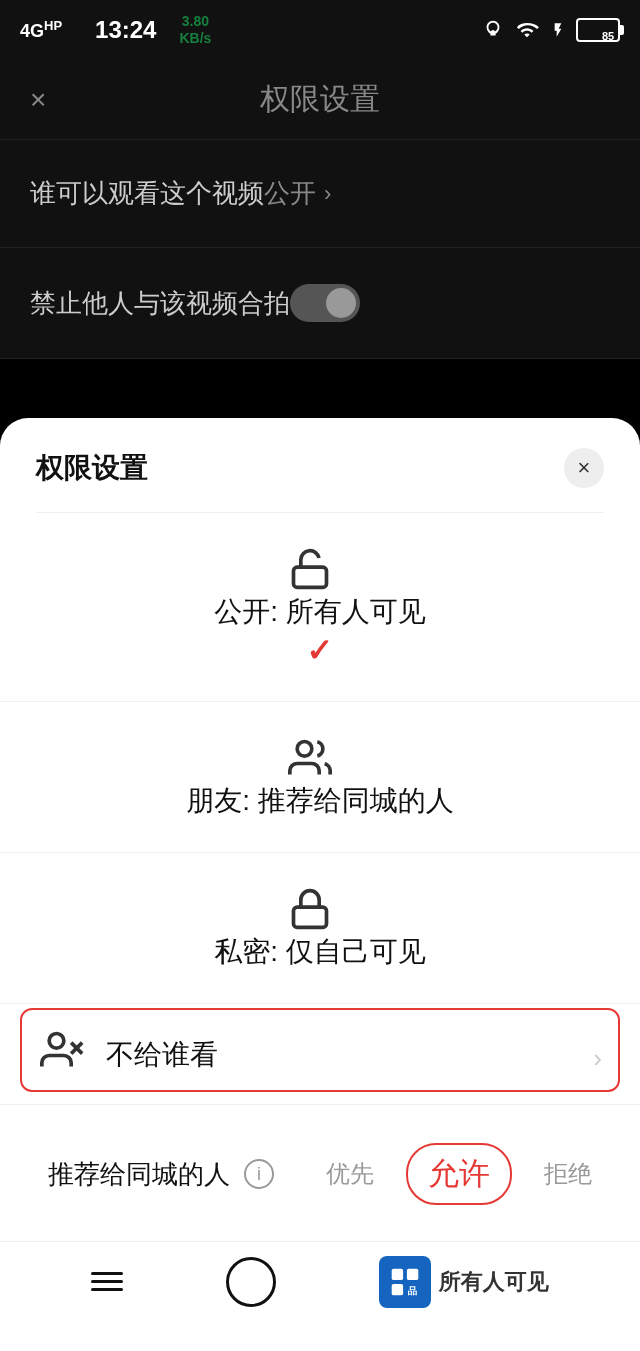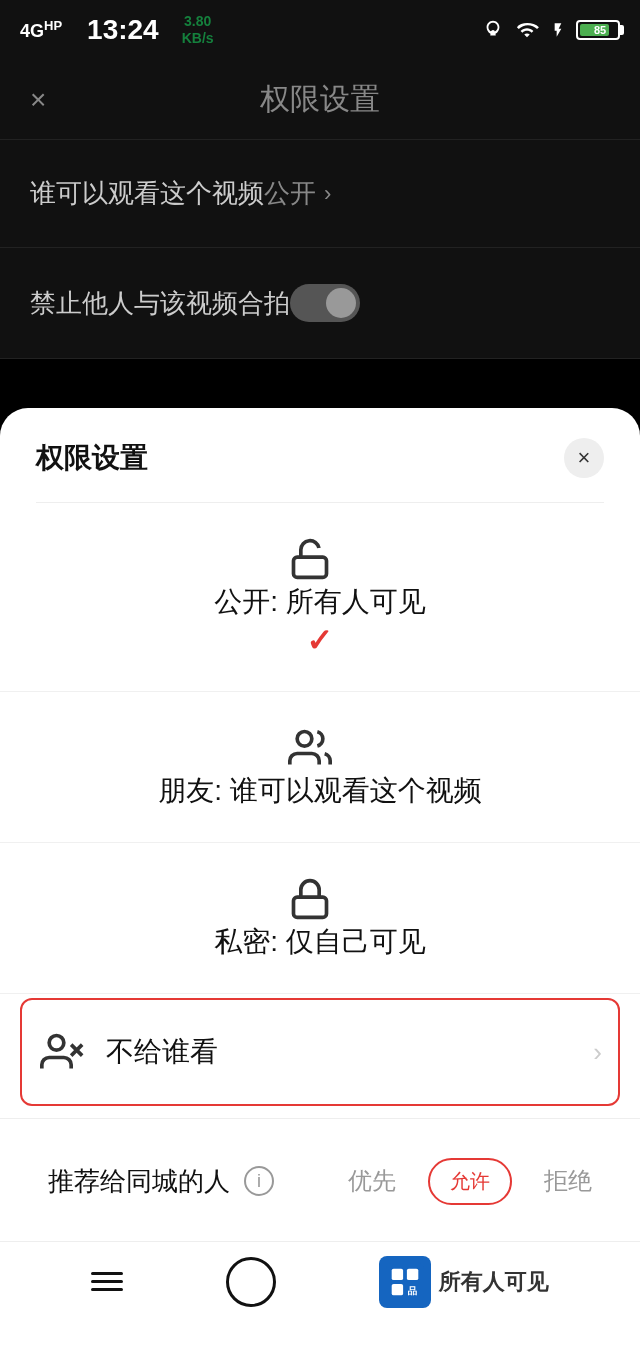--- a/index.html
+++ b/index.html
@@ -25,36 +25,36 @@
       color: #fff;
       font-size: 22px;
       font-weight: 600;
     }
     .status-left {
       display: flex;
       align-items: center;
       gap: 21px;
     }
     .signal-text { font-size: 18px; font-weight: 700; }
-    .time-text { font-size: 28px; font-weight: 700; margin-left: 4px; text-align: center; }
+    .time-text { font-size: 24px; font-weight: 700; margin-left: 12px; text-align: center; }
     .speed-text { font-size: 14px; color: #15803d; display: flex; flex-direction: column; align-items: center; line-height: 1.2; margin-left: 2px; }
     .status-right {
       display: flex;
       align-items: center;
       gap: 10px;
     }
     .battery-box {
       border: 2px solid #fff;
       border-radius: 4px;
       width: 44px;
       height: 20px;
       position: relative;
       display: flex;
-      align-items: flex-end;
-      padding: 2px;
+      align-items: flex-start;
+      padding: 10px;
     }
     .battery-box::after {
       content: '';
       position: absolute;
       right: -6px;
       top: 50%;
       transform: translateY(-50%);
       width: 4px;
       height: 10px;
       background: #fff;
@@ -256,21 +256,21 @@
       padding: 8px 16px;
       border-radius: 30px;
       cursor: pointer;
     }
     .rec-option-active {
       color: #e53935;
       border: 2px solid #e53935;
       background: #fff;
       padding: 8px 20px;
       border-radius: 30px;
-      font-size: 20px;
+      font-size: 31px;
       cursor: pointer;
     }
     .nav-menu-icon {
       display: flex;
       flex-direction: column;
       gap: 5px;
     }
     .nav-menu-icon span {
       display: block;
       width: 32px;
@@ -381,34 +381,34 @@
 
   <div class="sheet-item">
     <div class="sheet-item-icon">
       <svg class="icon-svg" viewBox="0 0 24 24" fill="none" stroke="#333" stroke-width="2">
         <path d="M17 21v-2a4 4 0 0 0-4-4H5a4 4 0 0 0-4 4v2"></path>
         <circle cx="9" cy="7" r="4"></circle>
         <path d="M23 21v-2a4 4 0 0 0-3-3.87"></path>
         <path d="M16 3.13a4 4 0 0 1 0 7.75"></path>
       </svg>
     </div>
-    <span class="sheet-item-text">朋友: 谁可以观看这个视频</span>
+    <span class="sheet-item-text">朋友: 推荐给同城的人</span>
   </div>
 
   <div class="sheet-item">
     <div class="sheet-item-icon">
       <svg class="icon-svg" viewBox="0 0 24 24" fill="none" stroke="#333" stroke-width="2">
         <rect x="3" y="11" width="18" height="11" rx="2" ry="2"></rect>
         <path d="M7 11V7a5 5 0 0 1 10 0v4"></path>
       </svg>
     </div>
     <span class="sheet-item-text">私密: 仅自己可见</span>
   </div>
 
-  <div style="margin: 4px 20px; border: 2px solid #e53935; border-radius: 12px; display: flex; align-items: center; padding: 28px 16px; cursor: pointer;">
+  <div style="margin: 4px 20px; border: 2px solid #e53935; border-radius: 12px; display: flex; align-items: flex-end; padding: 16px 16px; cursor: pointer;">
     <div class="sheet-item-icon">
       <svg class="icon-svg" viewBox="0 0 24 24" fill="none" stroke="#333" stroke-width="2">
         <path d="M17 21v-2a4 4 0 0 0-4-4H5a4 4 0 0 0-4 4v2"></path>
         <circle cx="9" cy="7" r="4"></circle>
         <line x1="17" y1="8" x2="23" y2="14"></line>
         <line x1="23" y1="8" x2="17" y2="14"></line>
       </svg>
     </div>
     <span class="sheet-item-text">不给谁看</span>
     <span class="sheet-item-chevron">›</span>

